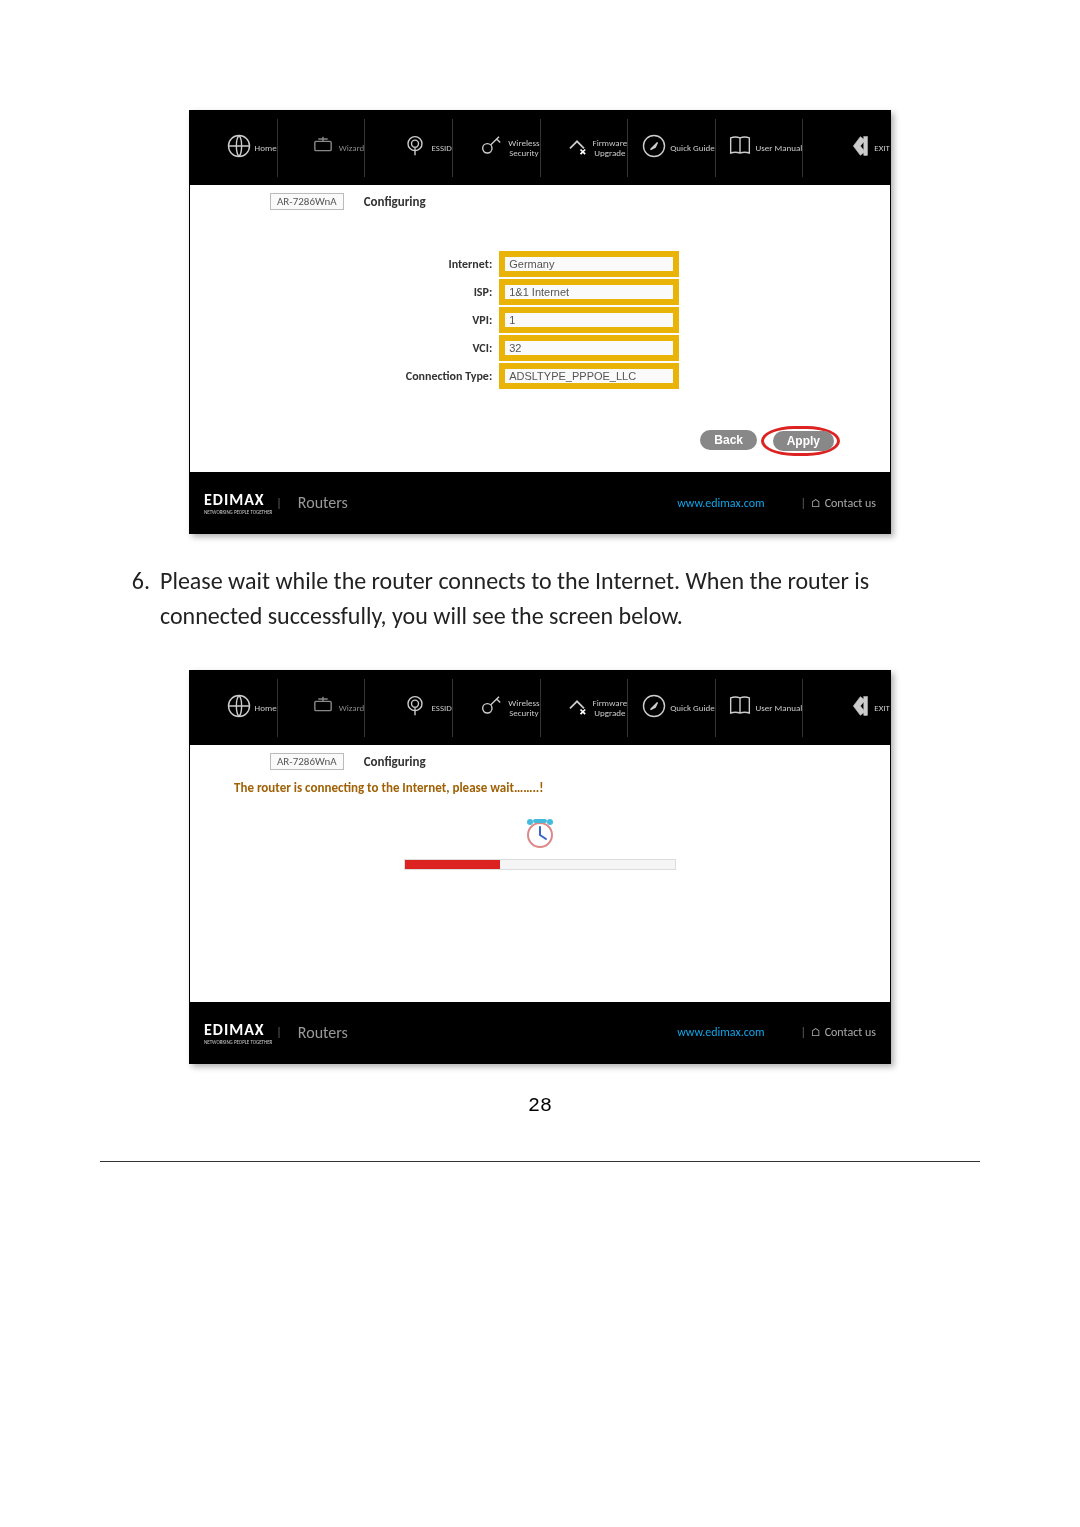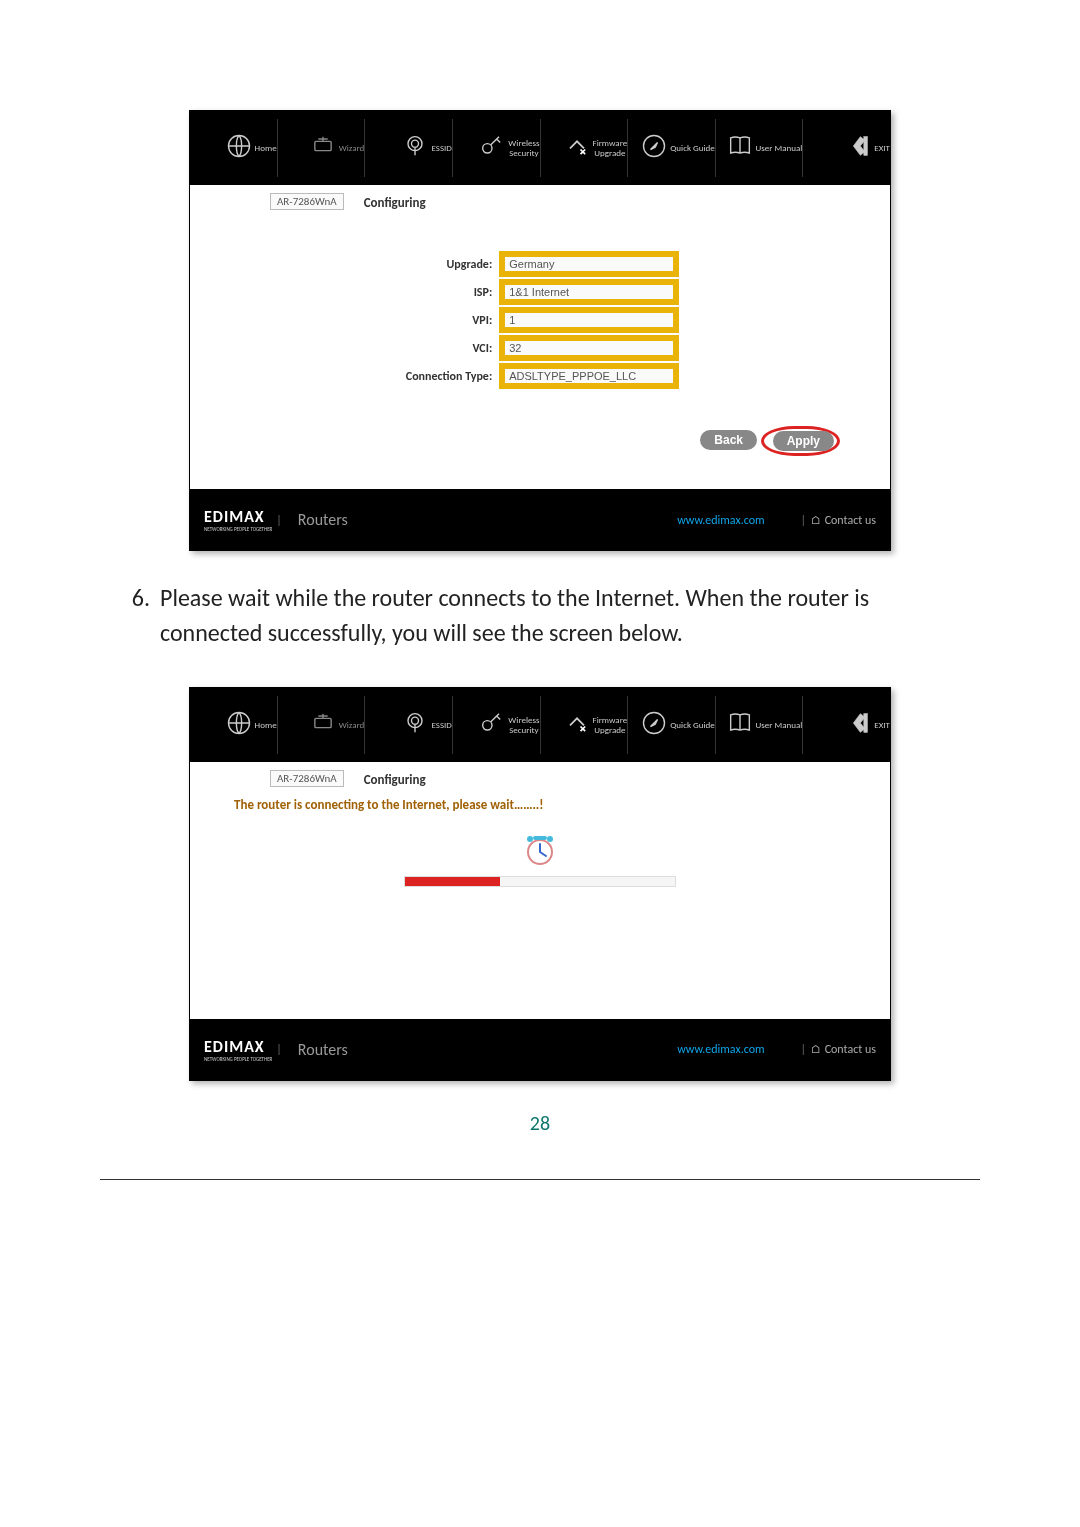--- a/index.html
+++ b/index.html
@@ -55,21 +55,21 @@
   }
   .panel-title {
     text-align: center;
     font-size: 18px;
     font-weight: 500;
     color: #333;
     margin: 4px 0 6px 0;
   }
   .model-row {
     display: flex;
-    align-items: flex-end;
+    align-items: center;
     margin-left: 60px;
     gap: 20px;
     margin-bottom: 40px;
   }
   .model-row-2 { margin-bottom: 10px; }
   .model-box {
     border: 1px solid #bbb;
     padding: 1px 6px;
     font-size: 11px;
     background: #fafafa;
@@ -104,21 +104,21 @@
     font-size: 11px;
     padding: 1px 4px;
     width: 160px;
     background: #fafafa;
     color: #555;
   }
   .btn-row {
     text-align: right;
     margin-top: 35px;
     margin-right: 30px;
-    margin-bottom: 22px;
+    margin-bottom: 5px;
   }
   .btn {
     display: inline-block;
     background: #888;
     color: #fff;
     font-size: 12px;
     font-weight: bold;
     padding: 3px 14px;
     border-radius: 10px;
     cursor: pointer;
@@ -189,21 +189,22 @@
   .progress .bar {
     background: #d22;
     height: 100%;
     width: 35%;
   }
 
   .page-number {
     text-align: center;
     font-size: 20px;
     margin-top: 18px;
-    color: #0f766e;
+    color: #000000;
+    font-family: Liberation Mono, monospace;
   }
   .hr {
     border: none;
     border-top: 1px solid #333;
     margin: 4px 100px 0 100px;
   }
 </style>
 </head>
 <body>
 
@@ -290,21 +291,21 @@
 
     <div class="panel">
       <div class="model-row">
         <span class="model-box">AR-7286WnA</span>
         <span class="configuring">Configuring</span>
       </div>
 
       <table class="settings-table">
         <tbody>
             <tr>
-          <td class="lbl">Upgrade:</td>
+          <td class="lbl">Internet:</td>
           <td class="val"><input readonly="" value="Germany" style=""></td>
         </tr>
         <tr>
           <td class="lbl">ISP:</td>
           <td class="val"><input readonly="" value="1&amp;1 Internet" style=""></td>
         </tr>
         <tr>
           <td class="lbl">VPI:</td>
           <td class="val"><input readonly="" value="1" style=""></td>
         </tr>

